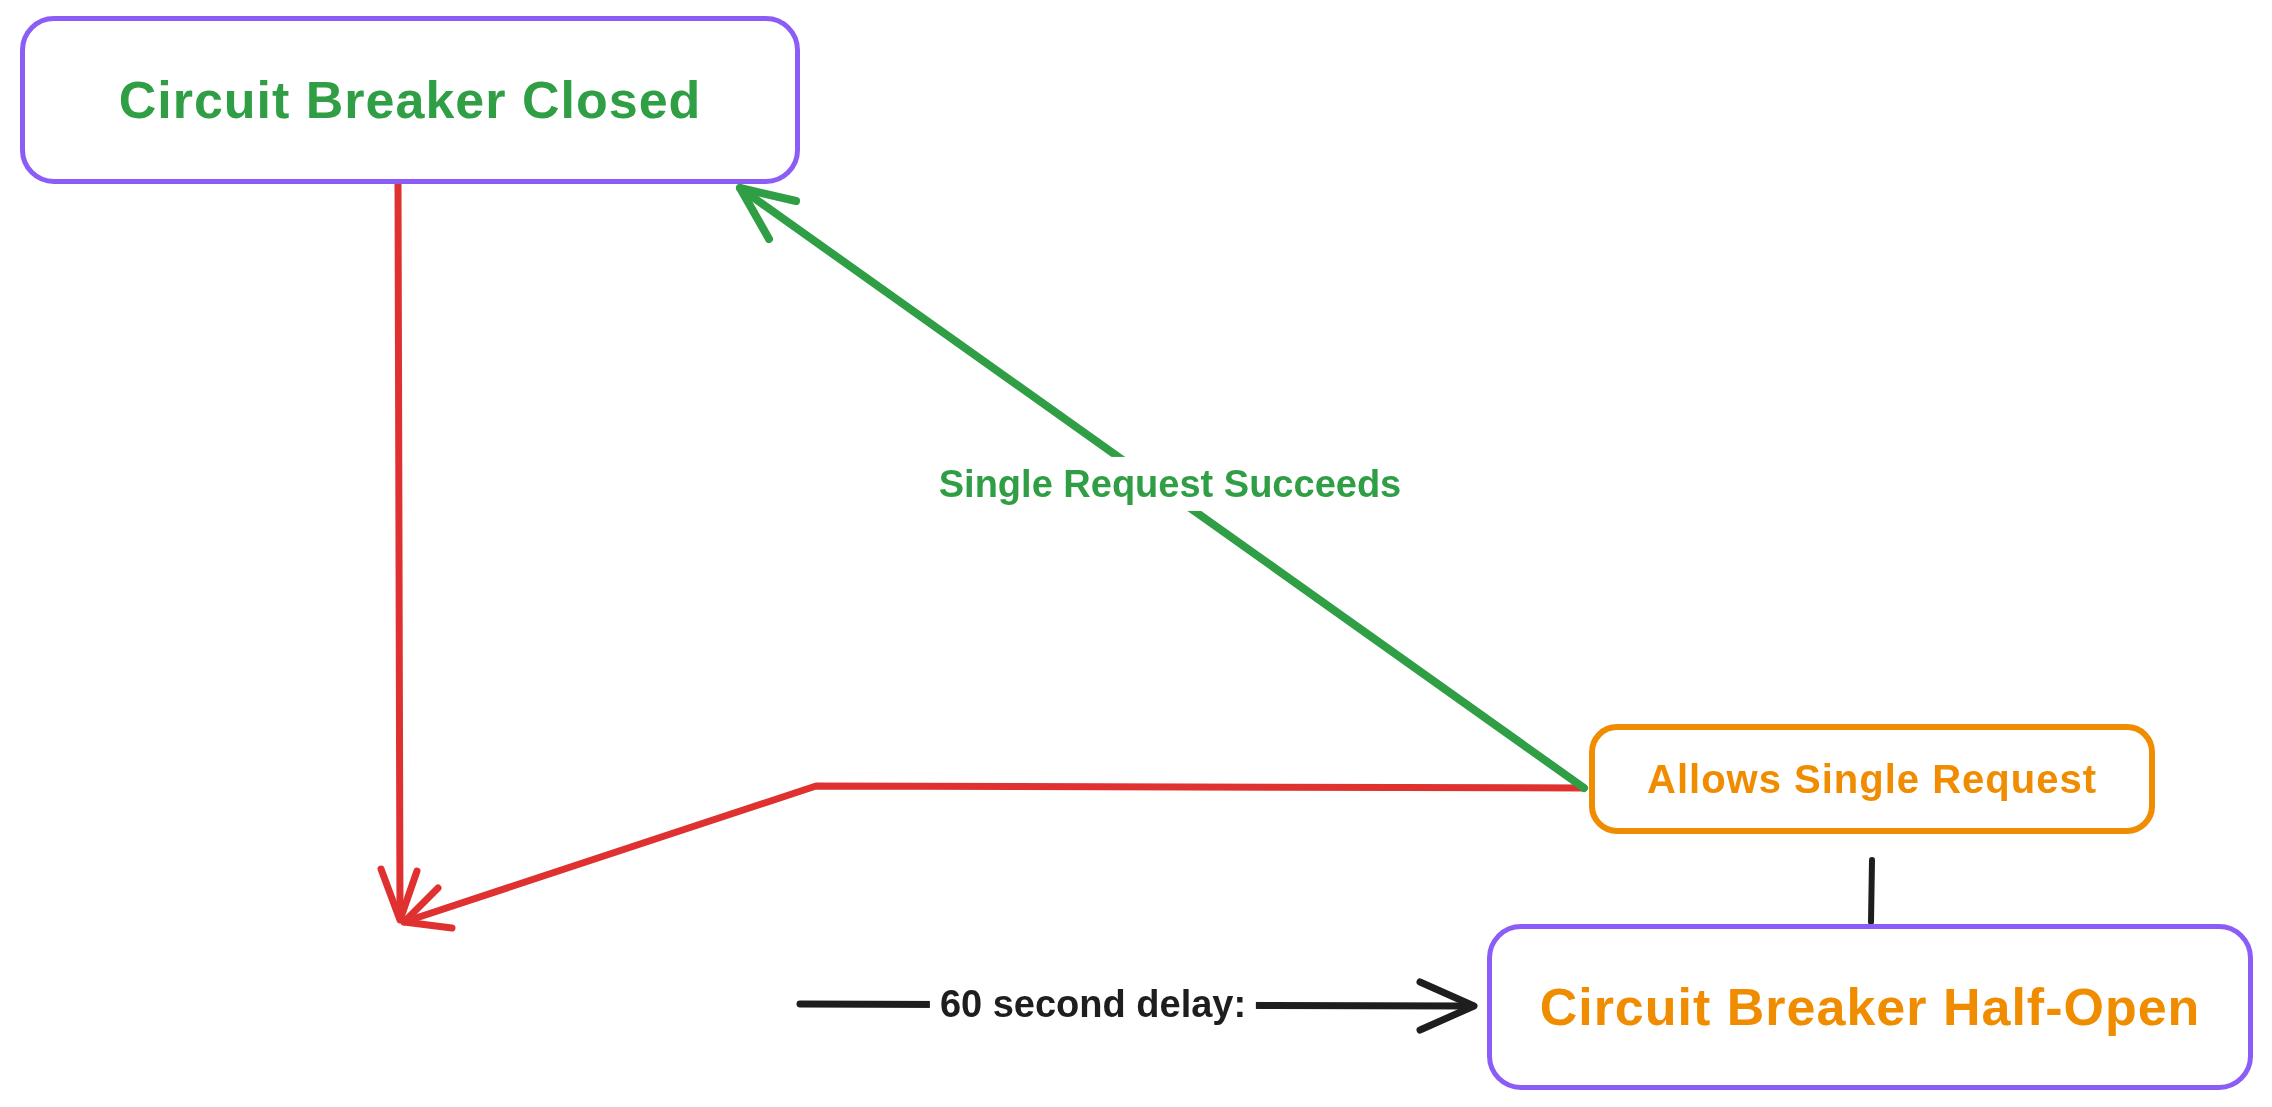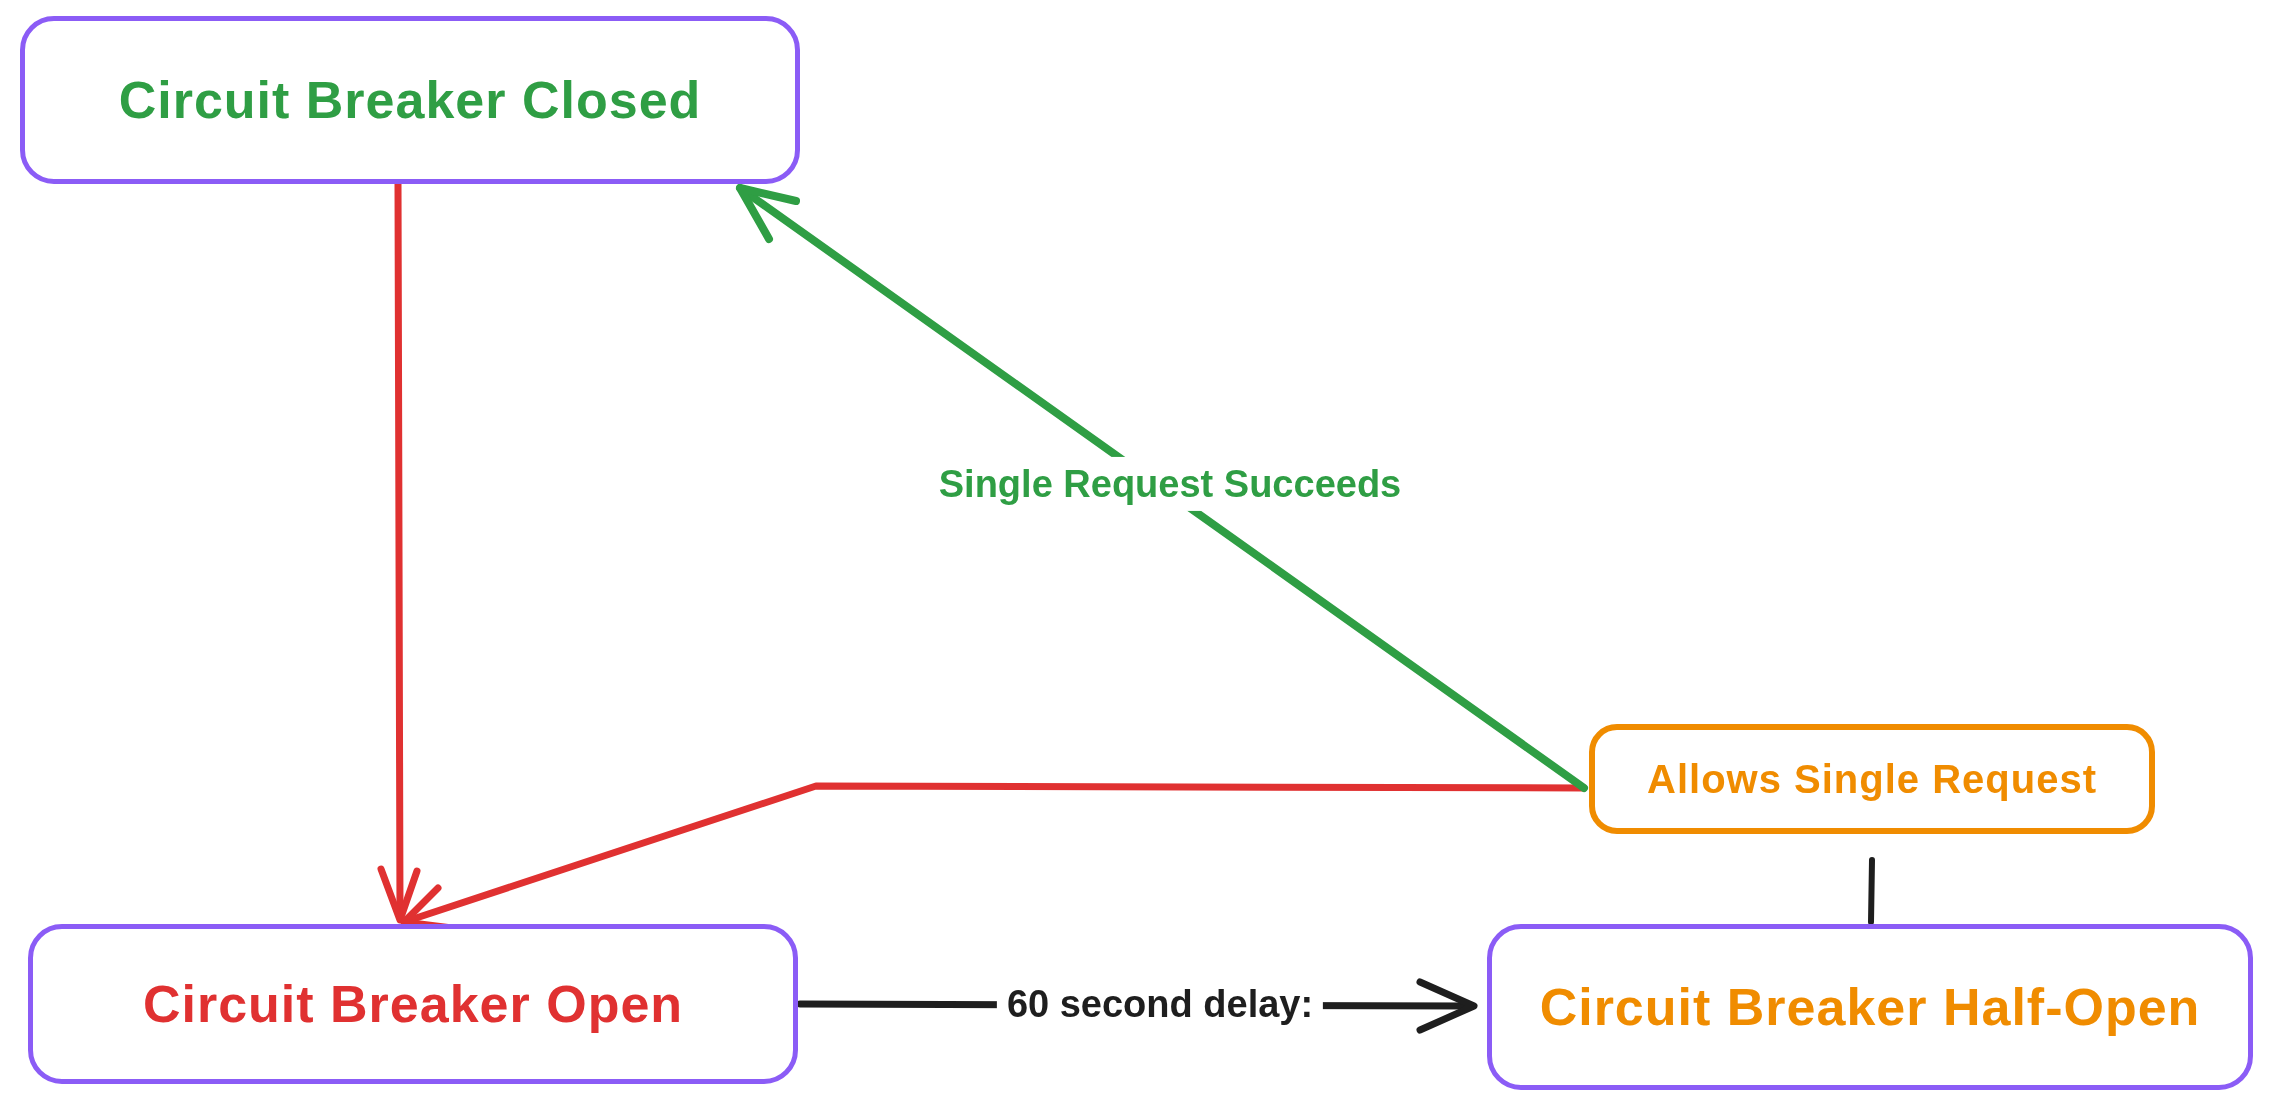--- a/index.html
+++ b/index.html
@@ -83,33 +83,30 @@
       <polyline points="1420,982 1474,1006 1420,1030" stroke-width="7" stroke-linecap="round" stroke-linejoin="round" stroke="#1e1e1e"></polyline>
     </g>
 
     <line x1="1872" y1="860" x2="1871" y2="922" stroke-width="6" stroke-linecap="round" stroke="#1e1e1e"></line>
   </svg>
 
   <div class="node node-closed">
     <span class="node-label txt-green">Circuit Breaker Closed</span>
   </div>
 
-  <div class="node node-open">
-    <span class="node-label txt-red">Circuit Breaker Open</span>
-  </div>
 
   <div class="node node-halfopen">
     <span class="node-label txt-orange">Circuit Breaker Half-Open</span>
   </div>
 
   <div class="node node-allows">
     <span class="node-label txt-orange">Allows Single Request</span>
   </div>
 
 
   <div class="edge-label txt-green" style="left:1170px; top:484px;">Single Request Succeeds</div>
 
 
-  <div class="edge-label txt-black" style="left:1160px; top:1004px; line-height:1.5;">
+  <div class="edge-label txt-black" style="left:1093px; top:1004px; line-height:1.5;">
     <div>60 second delay:</div>
   </div>
 
 </div>
 
 </body></html>

